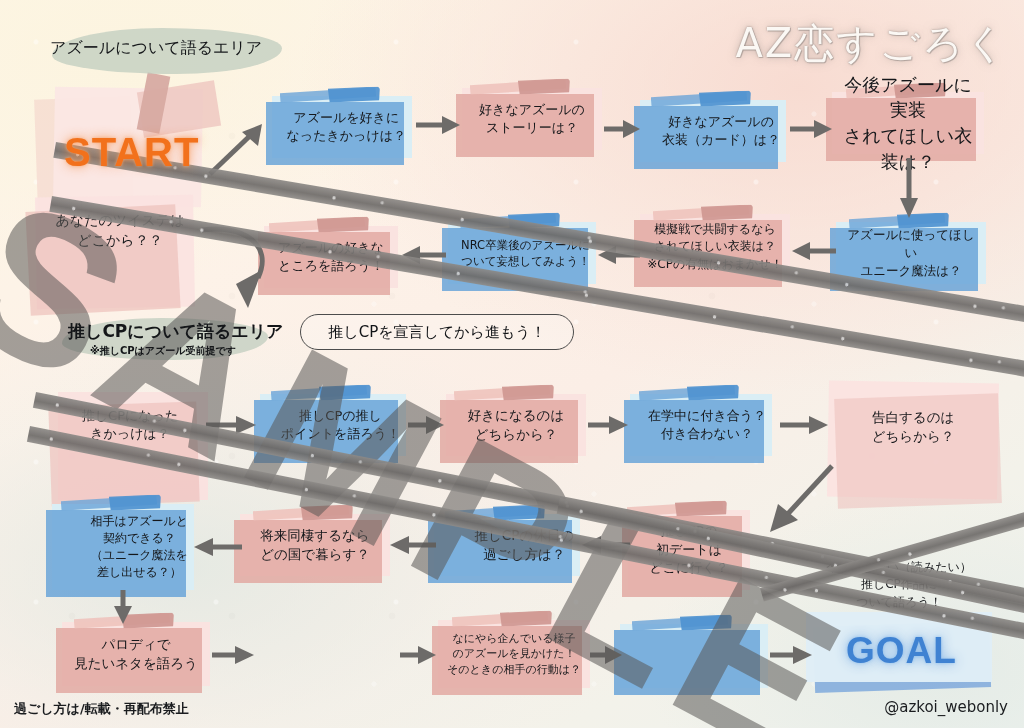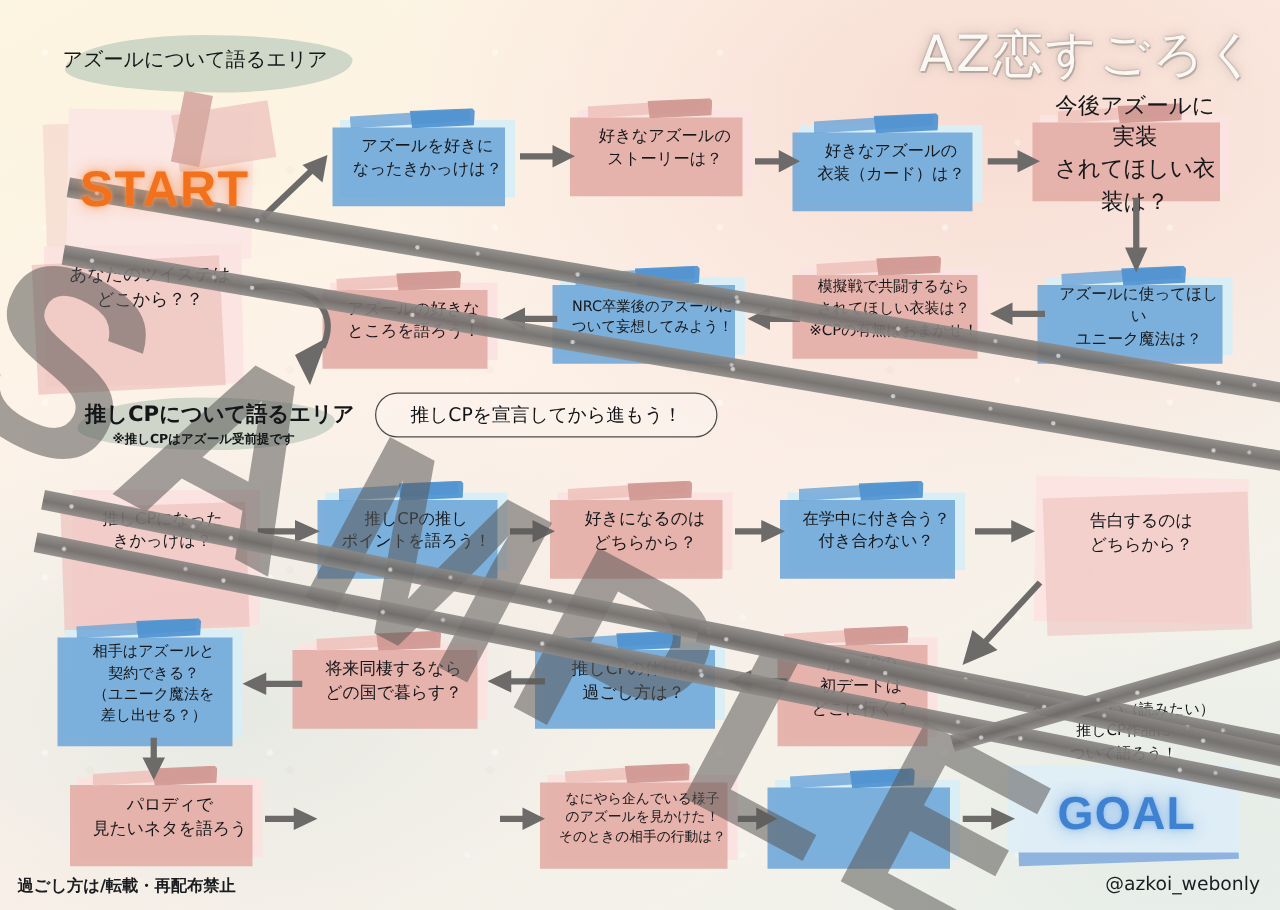--- a/index.html
+++ b/index.html
@@ -35,21 +35,21 @@
     position:absolute;
     box-sizing:border-box;
     display:flex;align-items:center;justify-content:center;
     text-align:center;
     line-height:1.42;
     color:#15171a;
     z-index:6;
     padding:4px 6px;
   }
   .card .txt{ position:relative; z-index:3; white-space:pre-line; }
-  .card.blue{ background:#daeef5; }
+  .card.blue{ background:#daeef5;justify-content:flex-end; }
   .card.pink{ background:#fae3e0; }
   
   .card .sheet{
     position:absolute; z-index:0; left:-6px; top:6px; right:8px; bottom:-7px;
   }
   .card.blue .sheet{ background:#6aa4d8; opacity:.85; }
   .card.pink .sheet{ background:#e2a9a2; opacity:.85; }
   
   .card .tape{
     position:absolute; z-index:2; top:-9px; left:50%;

